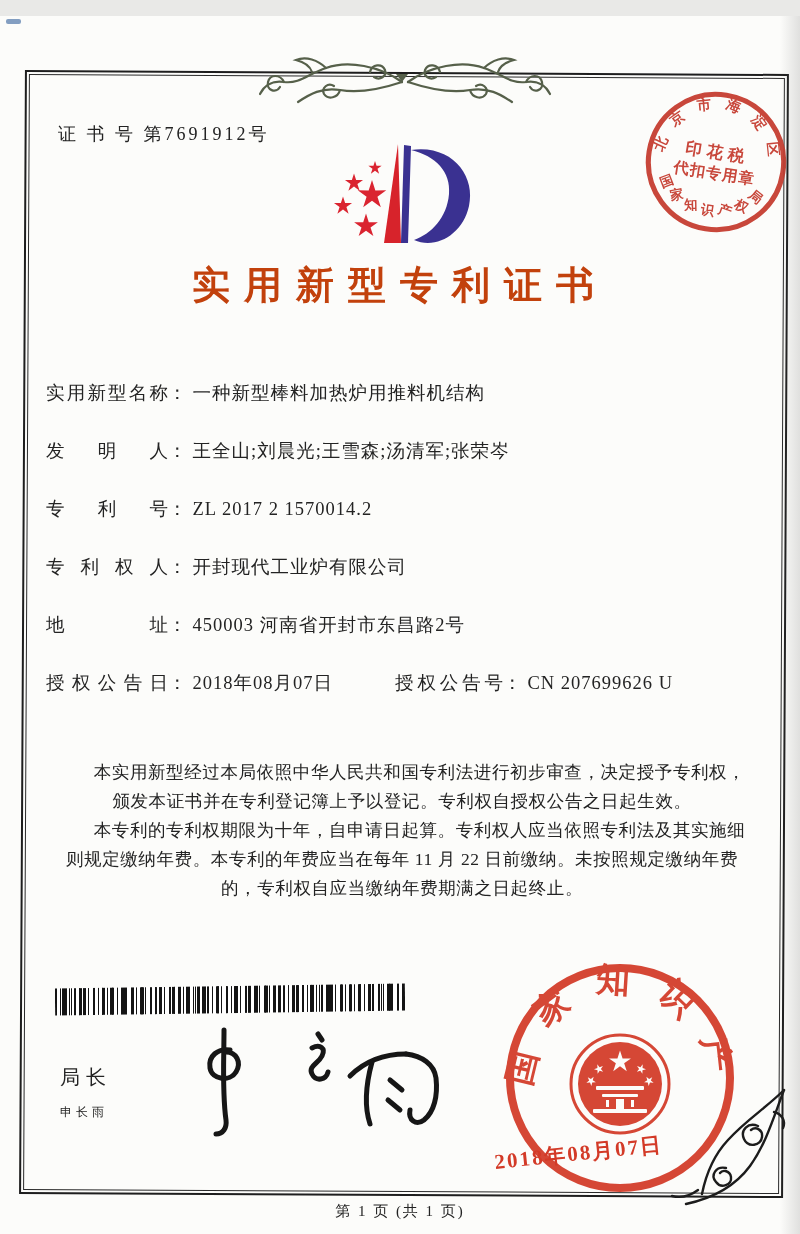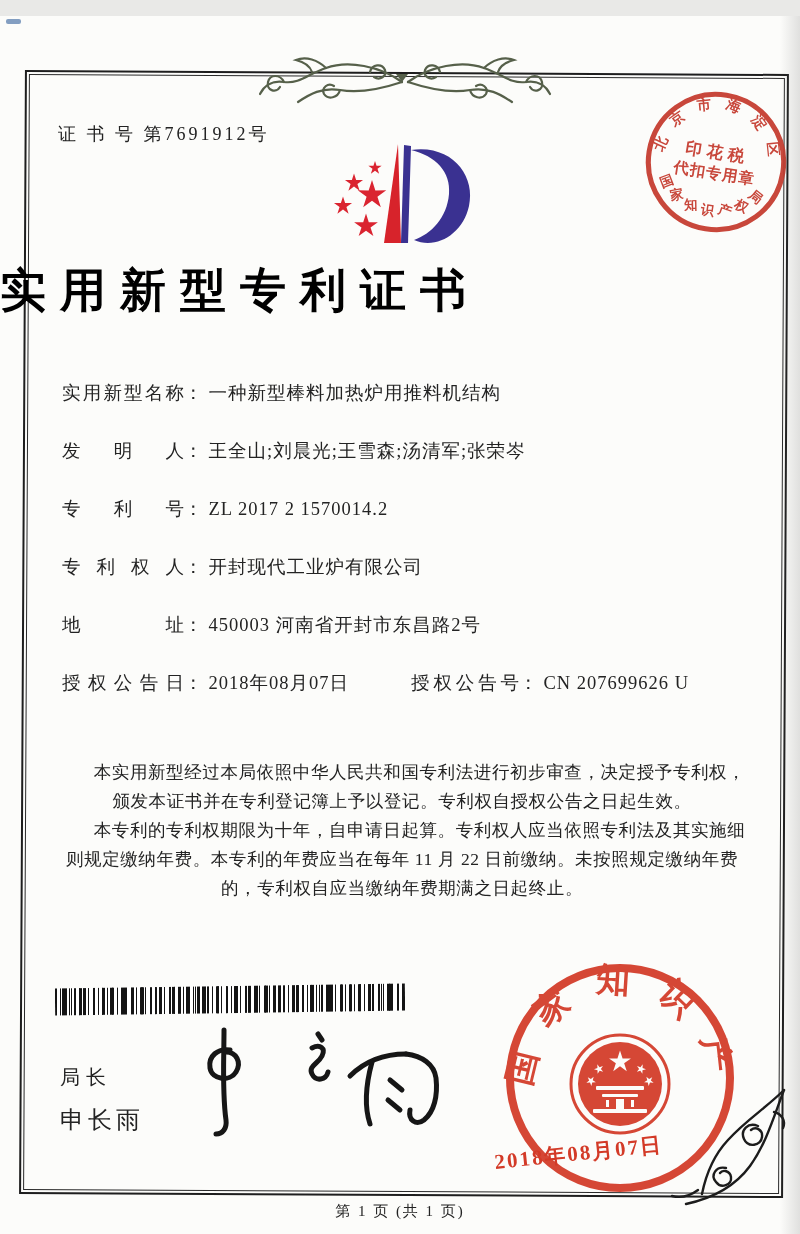--- a/index.html
+++ b/index.html
@@ -22,44 +22,44 @@
   .cert-no{position:absolute;left:58px;top:106px;font-size:18px;letter-spacing:3px;}
   .logo{position:absolute;left:320px;top:110px;width:168px;height:132px;}
 
   .tax-stamp{position:absolute;left:634px;top:64px;width:164px;height:164px;transform:rotate(9deg);opacity:.92;}
   .tax-stamp text{fill:#c4382b;font-family:"Liberation Serif","DejaVu Serif",serif;font-weight:700;}
   .tax-arc{font-size:14px;letter-spacing:13px;}
   .tax-center1{font-size:16px;letter-spacing:5px;}
   .tax-center2{font-size:15px;letter-spacing:1px;}
   .tax-bot{font-size:13px;}
 
-  .title{position:absolute;left:0;top:244px;width:100%;
-    font-size:46px;font-weight:700;letter-spacing:14px;color:#000000;}
-
-  .fields{position:absolute;left:62px;top:364px;width:700px;font-size:18.5px;}
+  .title{position:absolute;left:0;top:244px;width:100%;text-align:center;
+    font-size:38px;font-weight:700;letter-spacing:14px;color:#c2410c;}
+
+  .fields{position:absolute;left:46px;top:364px;width:700px;font-size:18.5px;}
   .frow{margin-bottom:33px;white-space:nowrap;}
   .flabel{display:inline-block;width:122px;text-align:justify;text-align-last:justify;vertical-align:bottom;}
   .fcolon{margin-right:6px;}
   .fvalue{letter-spacing:1px;}
   .grant-row{display:flex;}
   .grant-right{margin-left:62px;white-space:nowrap;}
   .grant-right .flabel{width:108px;font-family:Liberation Serif, serif;}
 
   .bodytext{position:absolute;left:56px;top:742px;width:692px;font-size:17.5px;line-height:29px;letter-spacing:.6px;}
   .bodytext p{margin:0;text-indent:2em;text-align:center;}
 
   .barcode{position:absolute;left:55px;top:970px;width:350px;height:27px;transform:rotate(-0.8deg);
     background-color:#fff;
     background-image:
       repeating-linear-gradient(90deg,#141414 0 2px,transparent 2px 5px,#141414 5px 6px,transparent 6px 9px,#141414 9px 12px,transparent 12px 14px,#141414 14px 15px,transparent 15px 19px),
       repeating-linear-gradient(90deg,transparent 0 7px,#141414 7px 9px,transparent 9px 16px,#141414 16px 17px,transparent 17px 24px,#141414 24px 27px,transparent 27px 31px);
   }
 
   .signoff-title{position:absolute;left:60px;top:1048px;font-size:20px;letter-spacing:6px;}
-  .signoff-name{position:absolute;left:60px;top:1088px;font-size:24px;letter-spacing:4px;}
+  .signoff-name{position:absolute;left:60px;top:1088px;font-size:12px;letter-spacing:4px;}
   .signature{position:absolute;left:178px;top:1002px;width:290px;height:130px;}
 
   .seal{position:absolute;left:488px;top:942px;width:268px;height:250px;opacity:.93;}
   .seal text{fill:#d33a27;font-family:"Liberation Serif","DejaVu Serif",serif;font-weight:700;}
   .seal-arc{font-size:34px;letter-spacing:26px;}
   .seal-date{position:absolute;left:494px;top:1120px;width:230px;font-size:21px;font-weight:700;
     color:#d33a27;transform:rotate(-6deg);letter-spacing:2px;}
 
   .footer{position:absolute;left:0;top:1186px;width:100%;text-align:center;font-size:15px;letter-spacing:2px;}
 </style>

